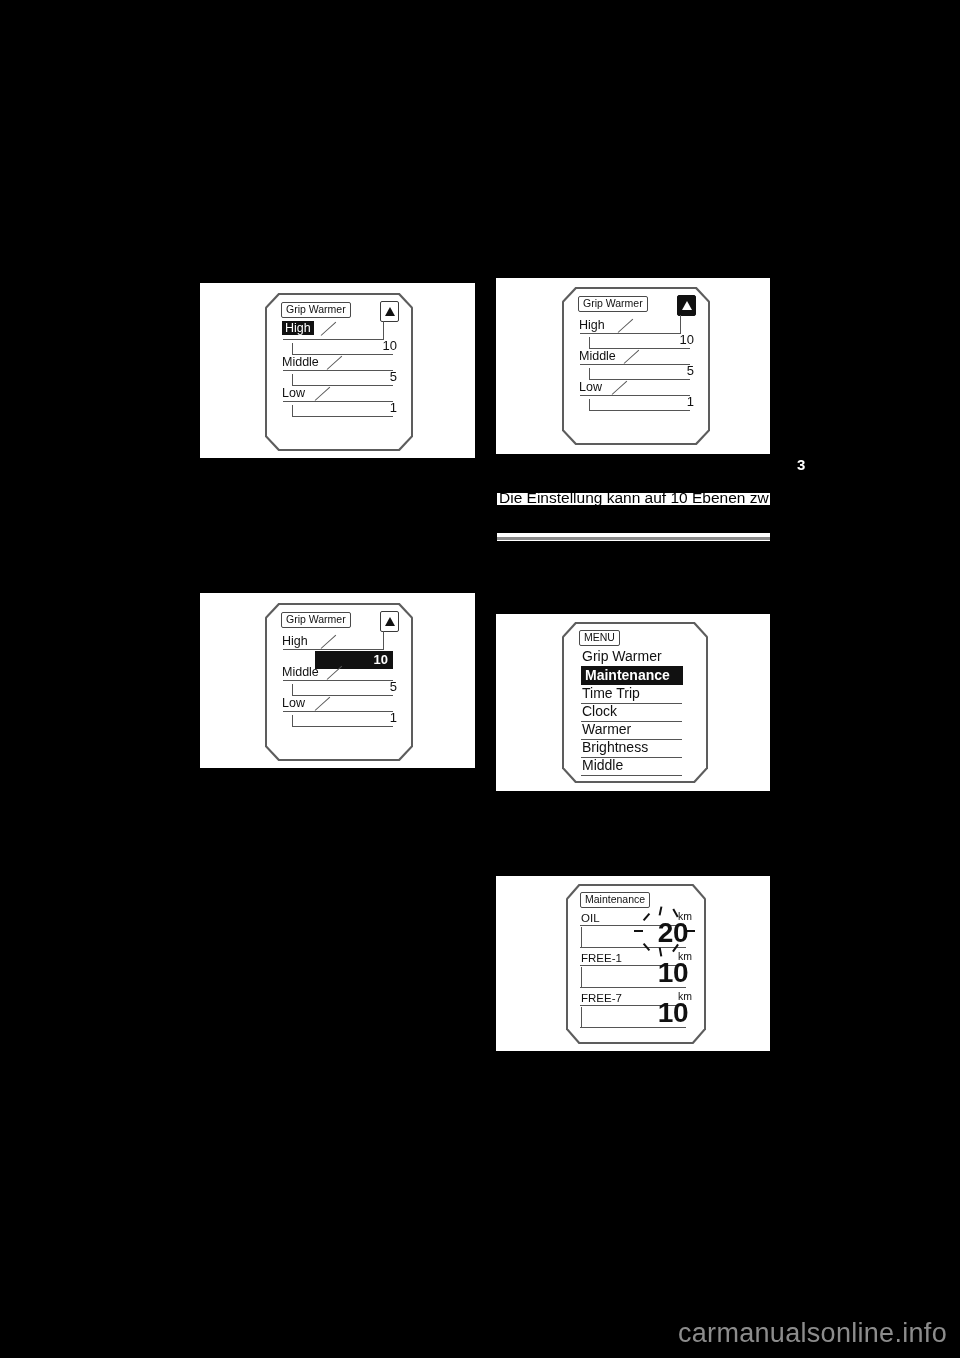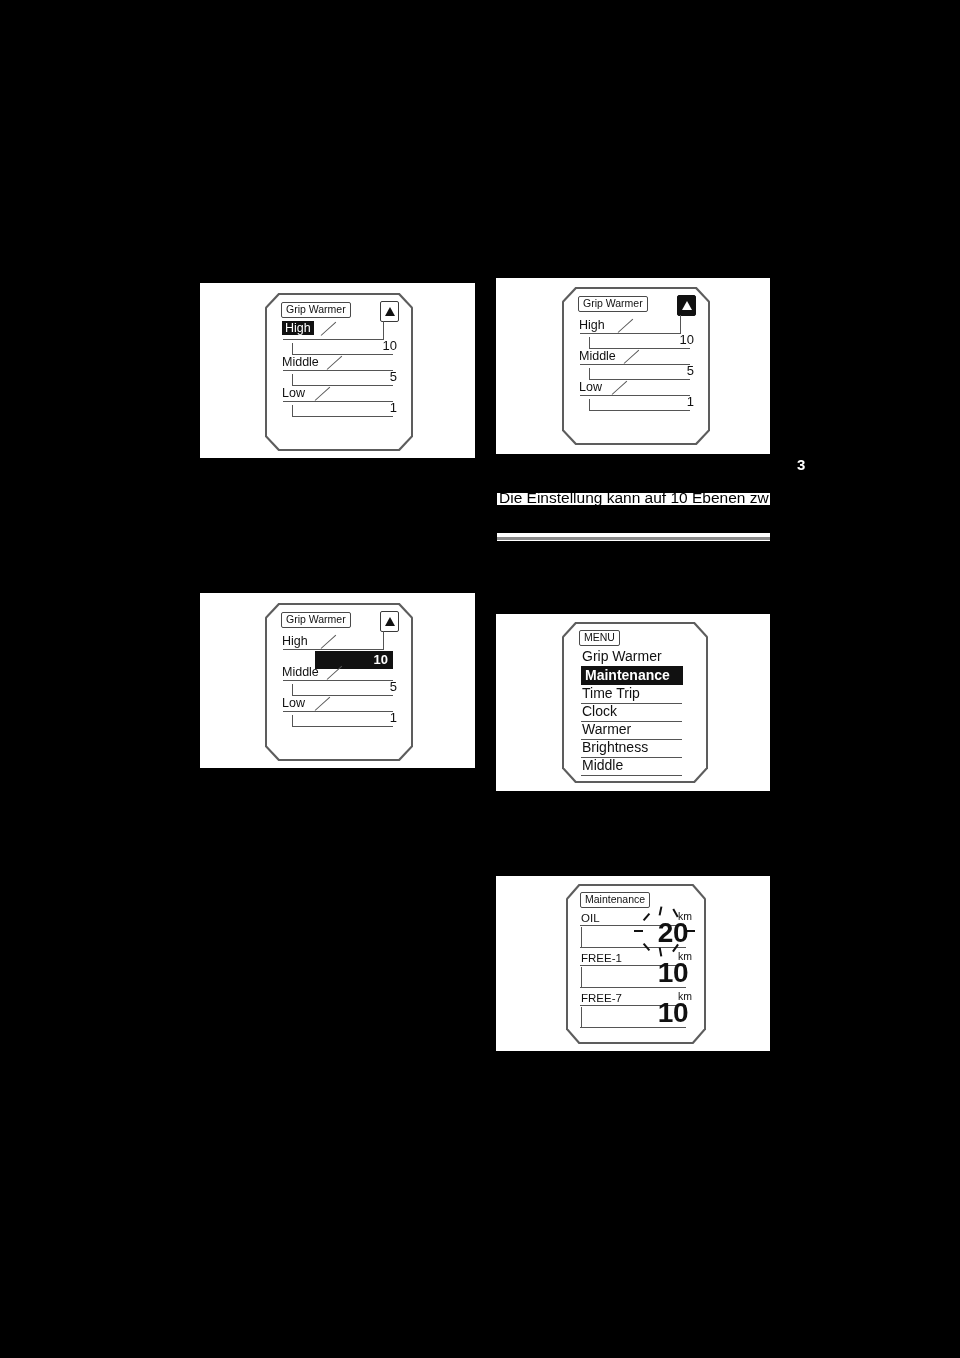--- a/index.html
+++ b/index.html
@@ -279,14 +279,15 @@
         <div class="mt-lbl" style="left:15px;top:108px;">FREE-7</div>
         <div class="mline" style="left:14px;top:121px;width:106px;"></div>
         <div class="mt-unit" style="right:14px;top:106px;">km</div>
         <div class="vline" style="left:15px;top:123px;height:20px;"></div>
         <div class="mline" style="left:14px;top:143px;width:106px;"></div>
         <div class="mt-val" style="right:18px;top:114px;width:70px;">10</div>
       </div>
     </div>
   </div>
 
+  <div class="watermark" style="left:678px;top:1318px;">carmanualsonline.info</div>
 
 </div>
 
 </body></html>

